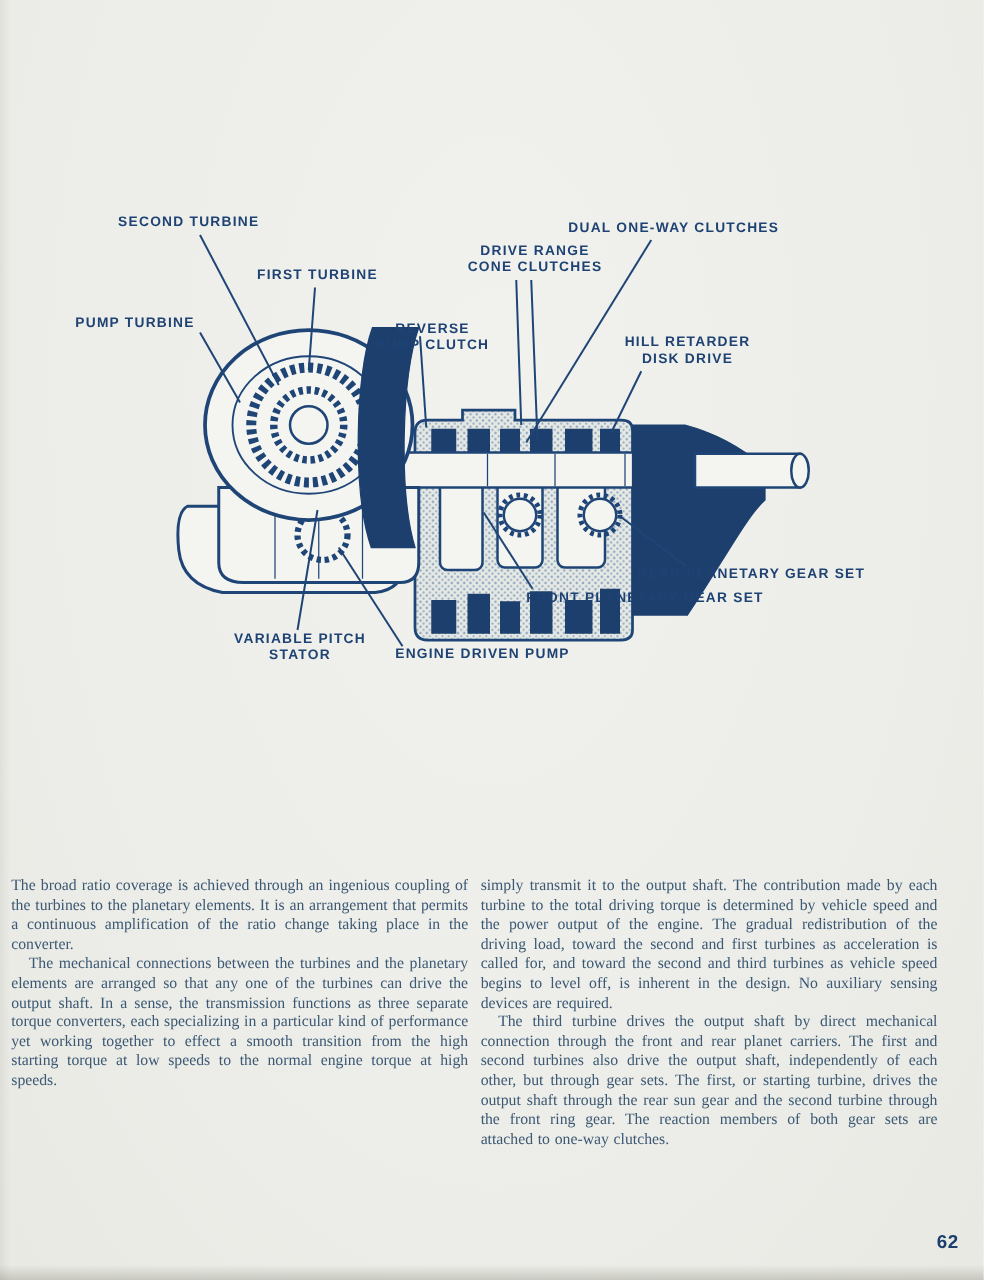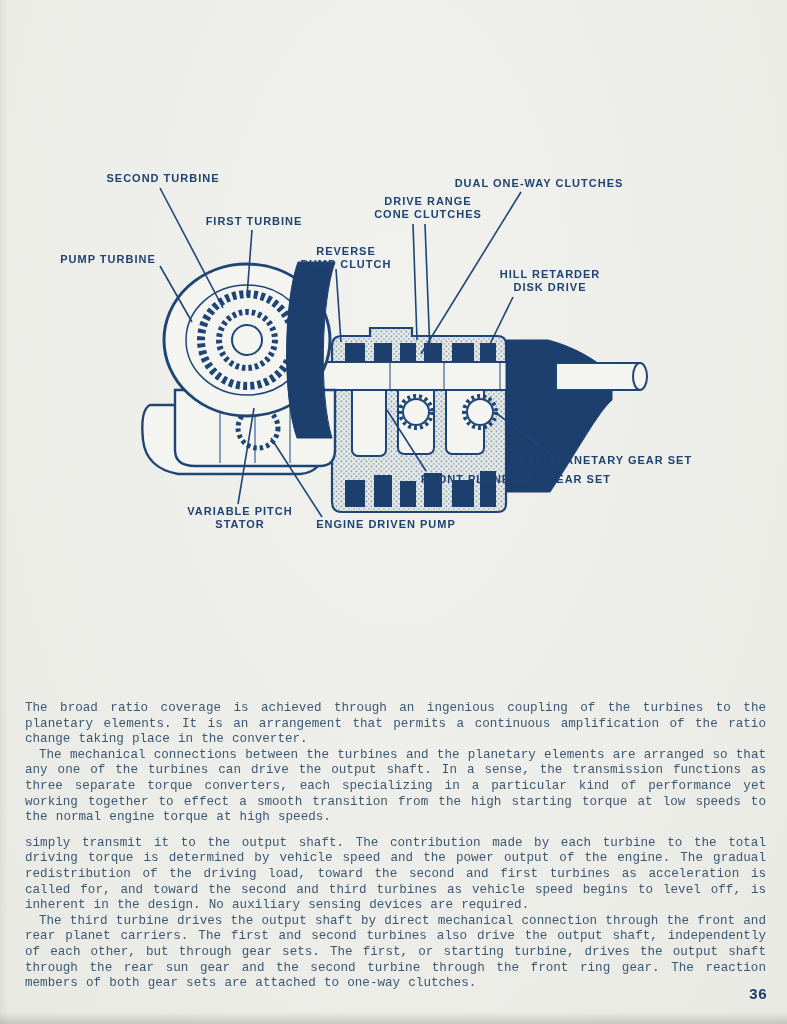--- a/index.html
+++ b/index.html
@@ -30,26 +30,26 @@
     line-height:13px;text-align:center;white-space:nowrap;
   }
 
   .heading{
     position:absolute;top:663px;left:0;width:100%;margin:0;
     text-align:center;color:#2b4d7b;
     font-size:16px;font-weight:bold;letter-spacing:2.5px;
   }
 
   .article{
-    position:absolute;top:701px;left:25px;width:741px;
+    position:absolute;top:701px;left:9px;width:741px;
     display:flex;gap:10px;
     color:#3c5873;
-    font-family:Liberation Mono, monospace;
+    font-family:Liberation Serif, serif;
     font-size:12.6px;line-height:15.6px;
-    text-align:justify;word-spacing:0.6px;flex-direction:column;
+    text-align:justify;word-spacing:0.6px;
   }
   .col{flex:1 1 0;min-width:0;}
   .para{margin:0;}
   .para.indent{text-indent:14px;}
 
   .pagenum{
     position:absolute;top:985px;right:20px;
     color:#1c3e6d;font-weight:bold;font-size:15px;letter-spacing:0.5px;
   }
 
@@ -148,30 +148,30 @@
           <line x1="521" y1="42" x2="421" y2="204"></line>
           <line x1="513" y1="147" x2="489" y2="196"></line>
           <line x1="549" y1="303" x2="496" y2="263"></line>
           <line x1="426" y1="321" x2="387" y2="260"></line>
           <line x1="238" y1="354" x2="254" y2="258"></line>
           <line x1="322" y1="367" x2="271" y2="288"></line>
         </g>
     </svg>
 
     <div class="labels">
-        <div class="diagram-label" style="left: 151px; top: 28px; margin-left: 12px;">
+        <div class="diagram-label" style="left: 151px; top: 28px;">
           <div>SECOND TURBINE</div>
         </div>
         <div class="diagram-label" style="left: 254px; top: 71px;">
           <div>FIRST TURBINE</div>
         </div>
         <div class="diagram-label" style="left: 108px; top: 109px;">
           <div>PUMP TURBINE</div>
         </div>
-        <div class="diagram-label" style="left: 346px; top: 108px;">
+        <div class="diagram-label" style="left: 346px; top: 120px;">
           <div>REVERSE</div>
           <div>PUMP CLUTCH</div>
         </div>
         <div class="diagram-label" style="left: 428px; top: 58px;">
           <div>DRIVE RANGE</div>
           <div>CONE CLUTCHES</div>
         </div>
         <div class="diagram-label" style="left: 539px; top: 33px;">
           <div>DUAL ONE-WAY CLUTCHES</div>
         </div>
@@ -200,14 +200,14 @@
       <div class="col">
         <p class="para">The broad ratio coverage is achieved through an ingenious coupling of the turbines to the planetary elements.  It is an arrangement that permits a continuous amplification of the ratio change taking place in the converter.</p>
         <p class="para indent">The mechanical connections between the turbines and the planetary elements are arranged so that any one of the turbines can drive the output shaft.  In a sense, the transmission functions as three separate torque converters, each specializing in a particular kind of performance yet working together to effect a smooth transition from the high starting torque at low speeds to the normal engine torque at high speeds.</p>
       </div>
       <div class="col">
         <p class="para">simply transmit it to the output shaft.  The contribution made by each turbine to the total driving torque is determined by vehicle speed and the power output of the engine.  The gradual redistribution of the driving load, toward the second and first turbines as acceleration is called for, and toward the second and third turbines as vehicle speed begins to level off, is inherent in the design.  No auxiliary sensing devices are required.</p>
         <p class="para indent">The third turbine drives the output shaft by direct mechanical connection through the front and rear planet carriers.  The first and second turbines also drive the output shaft, independently of each other, but through gear sets.  The first, or starting turbine, drives the output shaft through the rear sun gear and the second turbine through the front ring gear.  The reaction members of both gear sets are attached to one-way clutches.</p>
       </div>
     </div>
 
-  <div class="pagenum">36</div>
+  <div class="pagenum">62</div>
 </div>
 
 </body></html>

